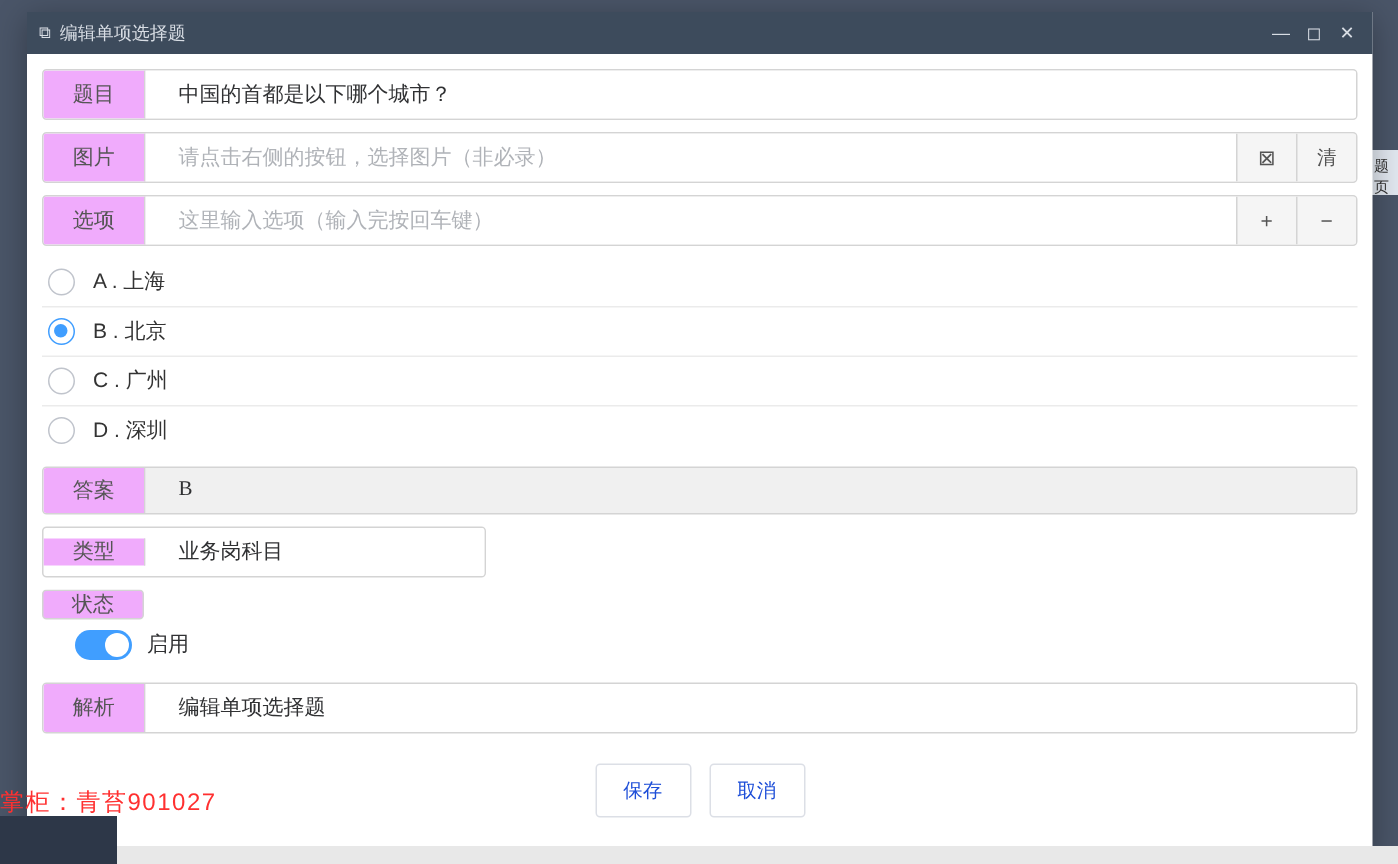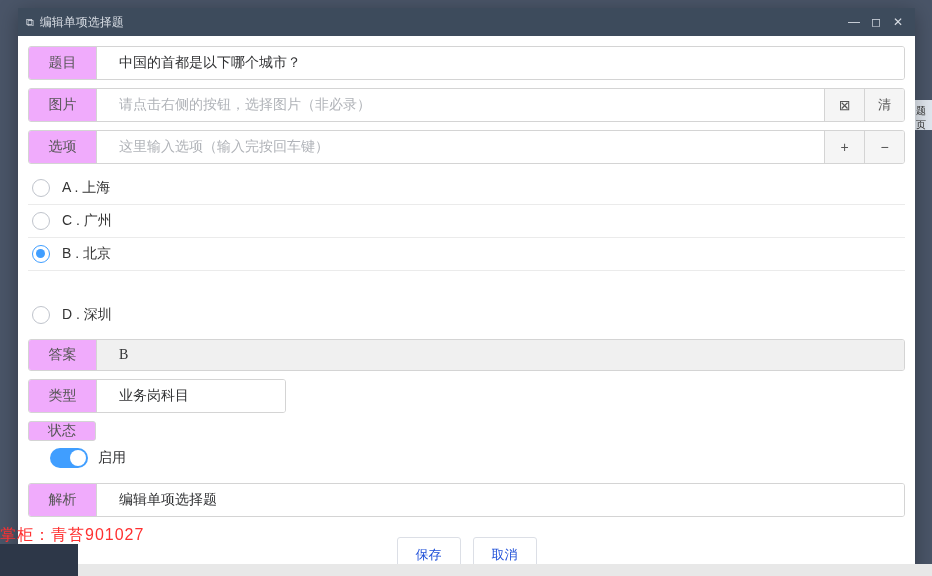--- a/index.html
+++ b/index.html
@@ -12,27 +12,27 @@
 .titlebar .winbtn { width: 18px; height: 18px; display: flex; align-items: center; justify-content: center; cursor: pointer; color: #d8dde4; margin-left: 4px; }
 .content { padding: 10px; }
 .row { display: flex; margin-bottom: 8px; border: 1px solid #d4d4d4; border-radius: 3px; overflow: hidden; }
 .row .label { width: 68px; background: #f0abfc; display: flex; align-items: center; justify-content: center; color: #555; border-right: 1px solid #d4d4d4; }
 .row .field { flex: 1; padding: 7px 22px; background: #fff; color: #303133; font-family: Liberation Serif, serif; }
 .row .field.pl { color: #b0b3b8; }
 .row .act { width: 40px; display: flex; align-items: center; justify-content: center; border-left: 1px solid #d4d4d4; background: #f5f5f5; cursor: pointer; color: #555; font-size: 14px; }
 .row .act.txt { font-size: 13px; }
 .options { margin-bottom: 8px; }
 .opt { display: flex; align-items: center; padding: 7px 4px; border-bottom: 1px solid #ebebeb; }
-.opt:last-child { border-bottom: none; margin-top: 28px; }
+.opt:last-child { border-bottom: none; }
 .radio { width: 18px; height: 18px; border: 1.5px solid #c0c4cc; border-radius: 50%; margin-right: 12px; position: relative; cursor: pointer; }
 .radio.sel { border-color: #409eff; }
 .radio.sel::after { content: ""; position: absolute; left: 3px; top: 3px; width: 9px; height: 9px; background: #409eff; border-radius: 50%; }
 .opt-txt { color: #333; }
 .row.answer .field { background: #f0f0f0; }
-.row.short { width: 258px; }
+.row.short { width: 296px; align-items: center; }
 .row.pad { border: none; border-radius: 0; flex-direction: column; }
 .row.pad .label { border: 1px solid #d4d4d4; border-radius: 3px; }
 .row.pad .field { border: none; background: transparent; display: flex; align-items: center; }
 .toggle { width: 38px; height: 20px; background: #409eff; border-radius: 10px; position: relative; margin-right: 10px; cursor: pointer; }
 .toggle::after { content: ""; position: absolute; right: 2px; top: 2px; width: 16px; height: 16px; background: #fff; border-radius: 50%; }
 .buttons { display: flex; justify-content: center; gap: 12px; padding: 12px 0 16px; }
 .btn { padding: 8px 18px; border: 1px solid #dcdfe6; border-radius: 3px; background: #fff; color: #1d4ed8; cursor: pointer; font-size: 13px; }
 .watermark { position: absolute; left: 0; bottom: 30px; color: #ff3030; font-size: 16px; font-weight: 400; letter-spacing: 1px; pointer-events: none; }
 .bottombar { position: absolute; left: 0; bottom: 0; width: 78px; height: 32px; background: #2d3748; }
 .bottombar2 { position: absolute; left: 78px; bottom: 0; right: 0; height: 12px; background: #e8e8e8; }
@@ -74,26 +74,26 @@
       <div class="act">+</div>
       <div class="act">−</div>
     </div>
 
     <div class="options" id="options-list">
         <div class="opt">
           <div class="radio"></div>
           <span class="opt-txt">A . 上海</span>
         </div>
         <div class="opt">
+          <div class="radio sel"></div>
+          <span class="opt-txt">B . 北京</span>
+        </div>
+        <div class="opt">
           <div class="radio"></div>
           <span class="opt-txt">C . 广州</span>
-        </div>
-        <div class="opt">
-          <div class="radio sel"></div>
-          <span class="opt-txt">B . 北京</span>
         </div>
         <div class="opt">
           <div class="radio"></div>
           <span class="opt-txt">D . 深圳</span>
         </div>
       </div>
 
     <div class="row answer">
       <div class="label">答案</div>
       <div class="field">B</div>

